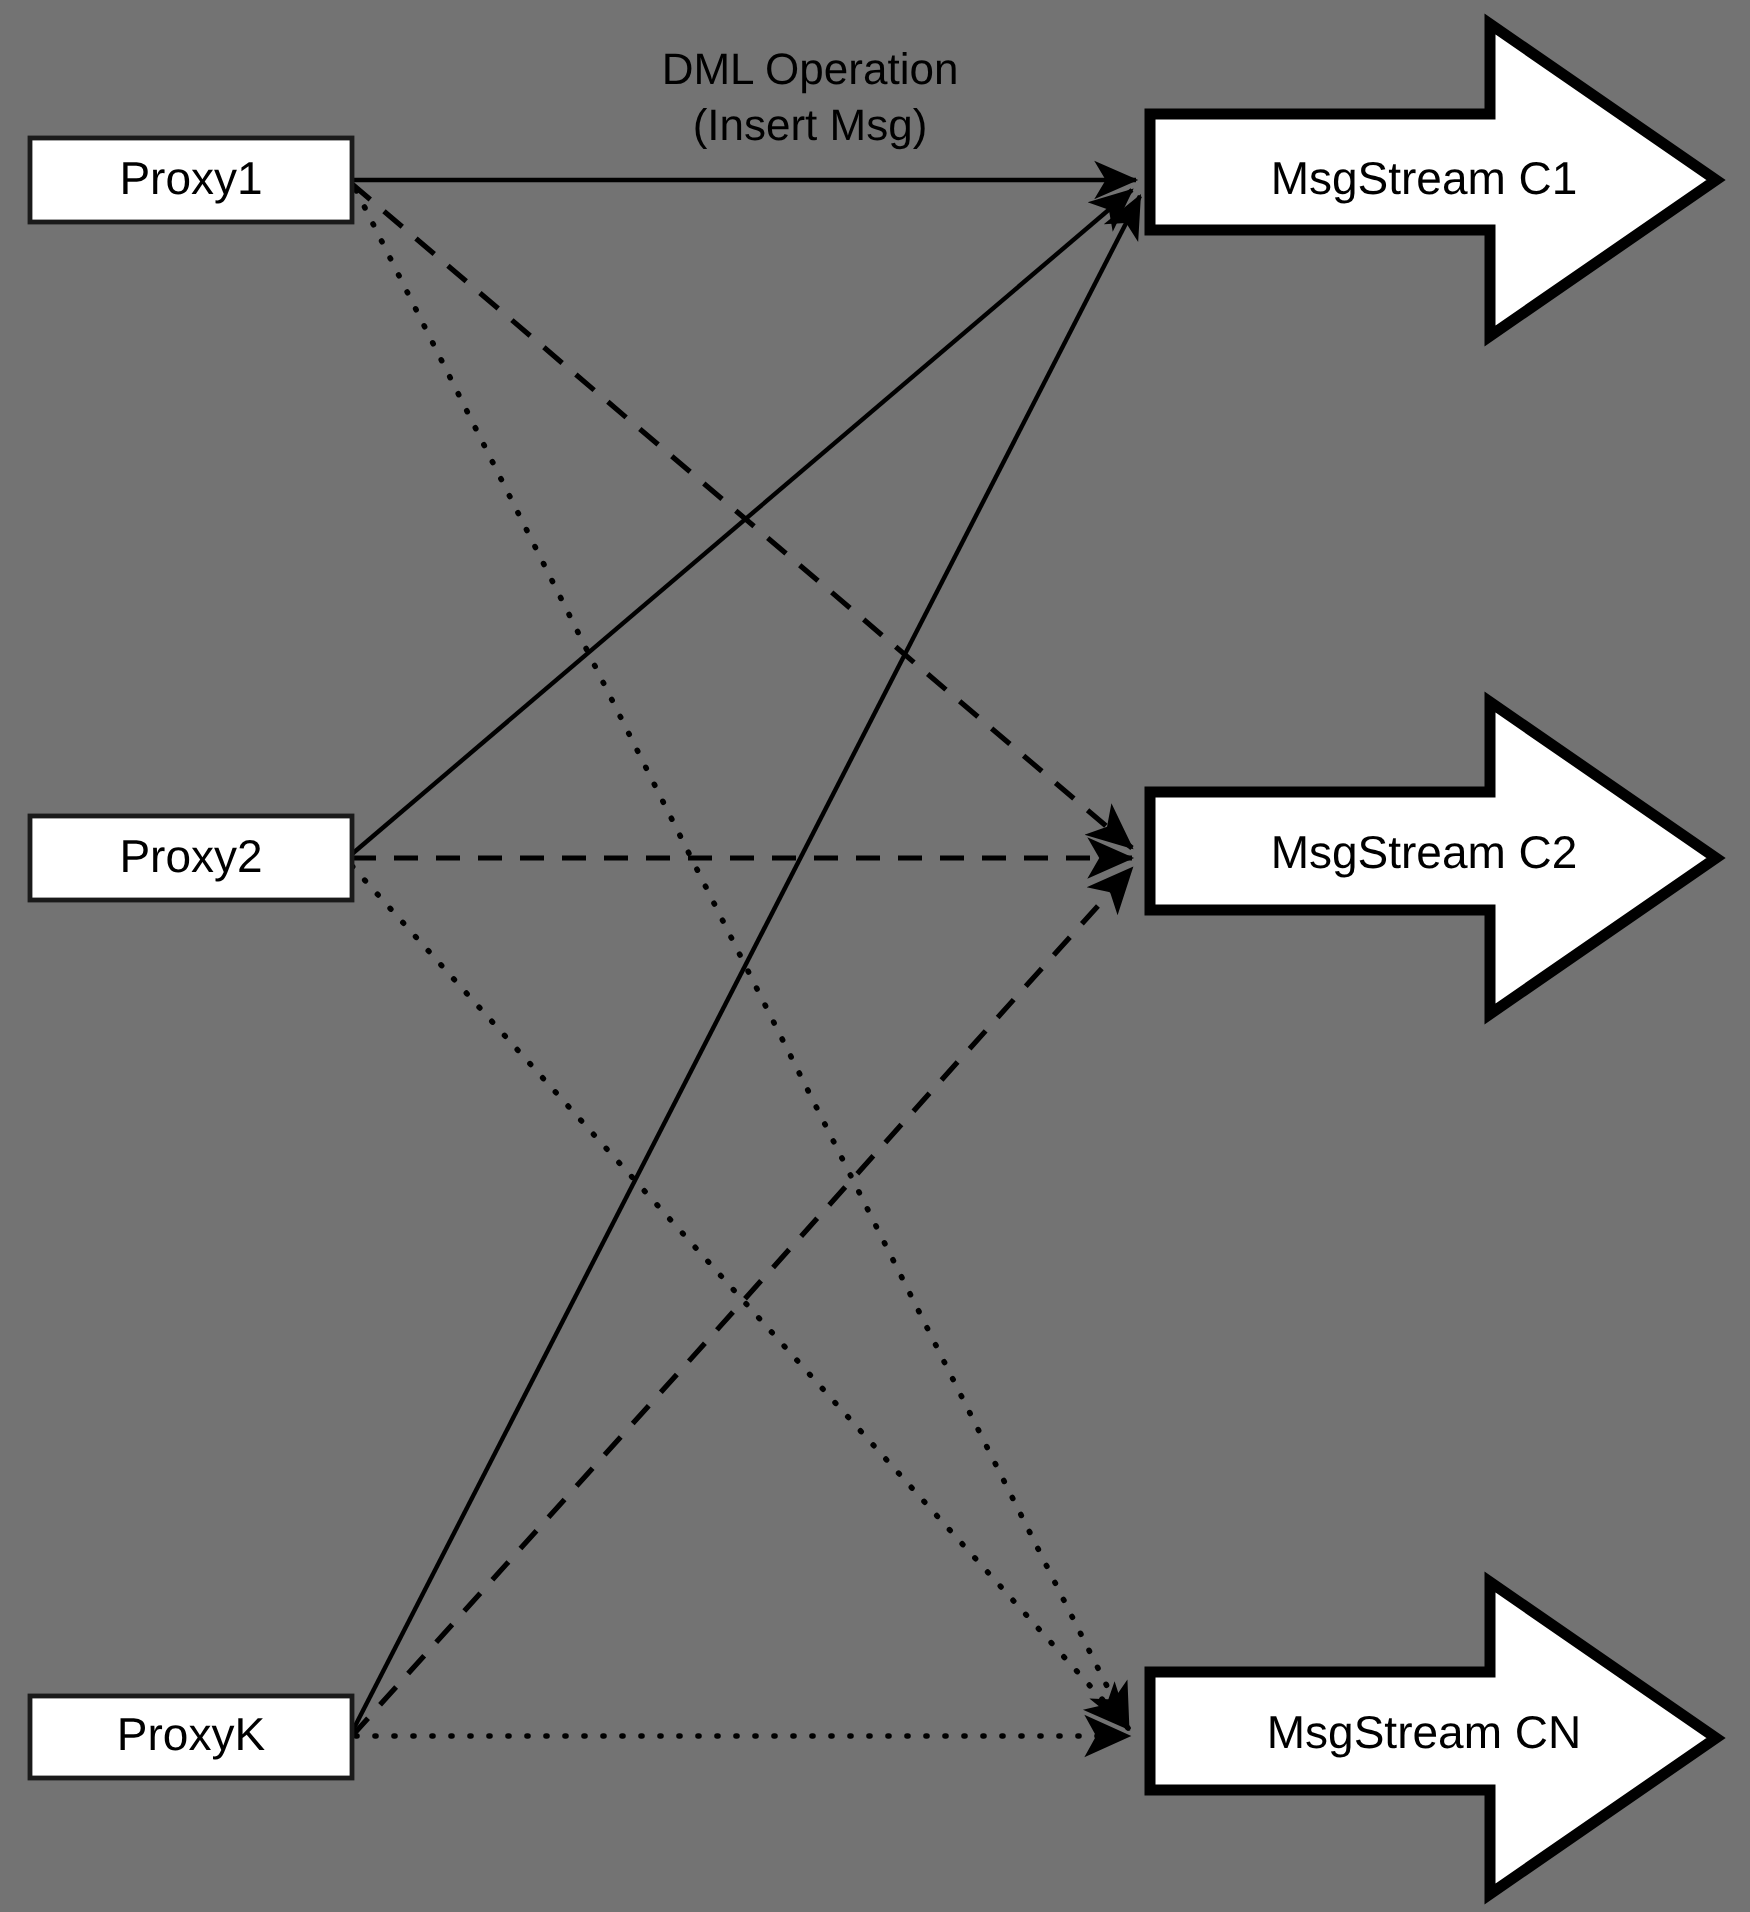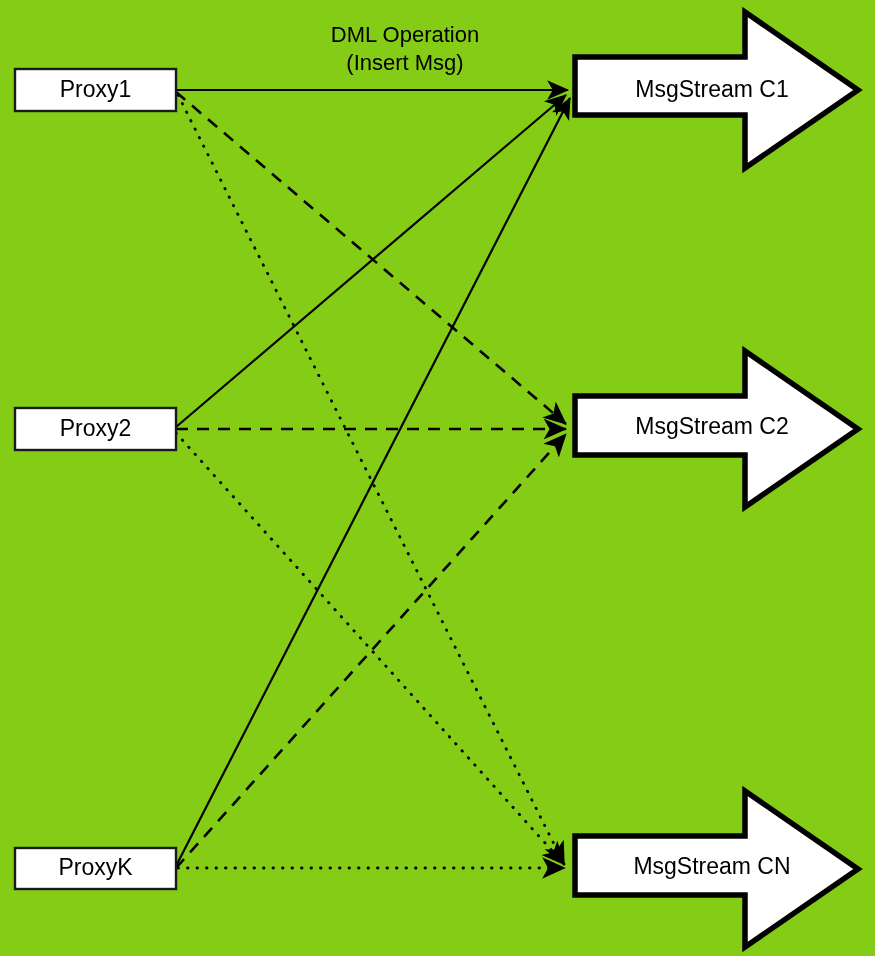--- a/index.html
+++ b/index.html
@@ -7,21 +7,21 @@
     padding: 0;
     background: #ffffff;
   }
   body {
     font-family: "Liberation Sans", sans-serif;
   }
   #diagram-root {
     position: relative;
     width: 875px;
     height: 956px;
-    background: #84cc16;
+    background: #737373;
     overflow: hidden;
   }
   #diagram-svg {
     position: absolute;
     top: 0;
     left: 0;
     width: 875px;
     height: 956px;
   }
   .node-label {

